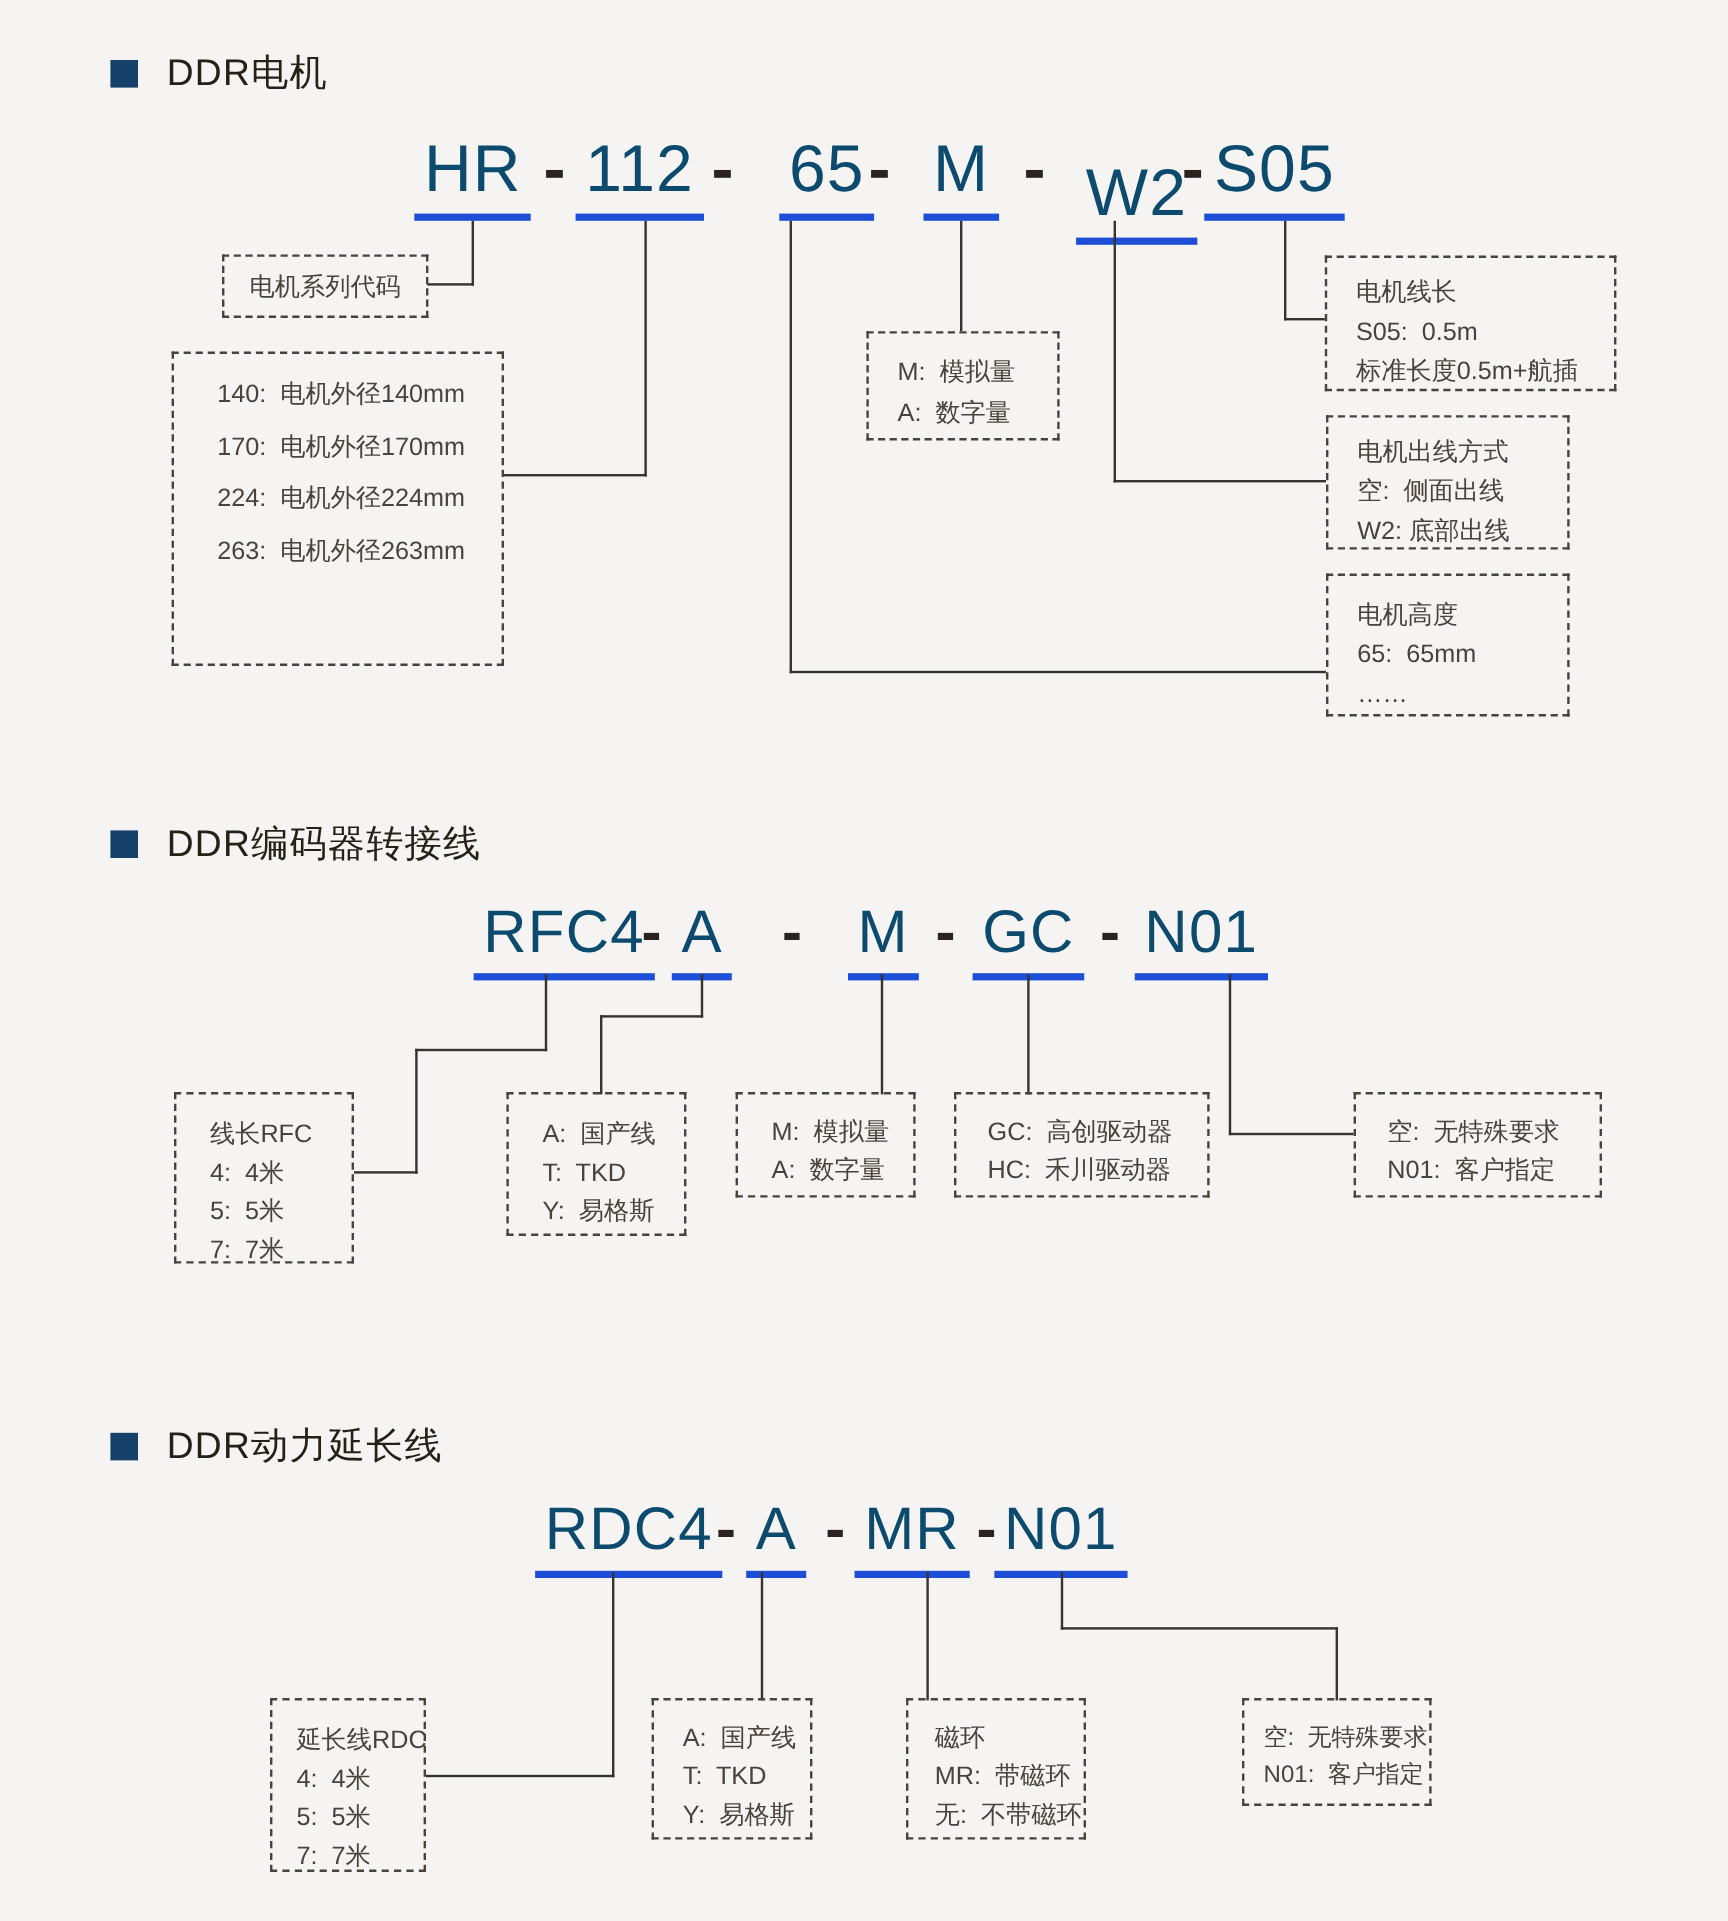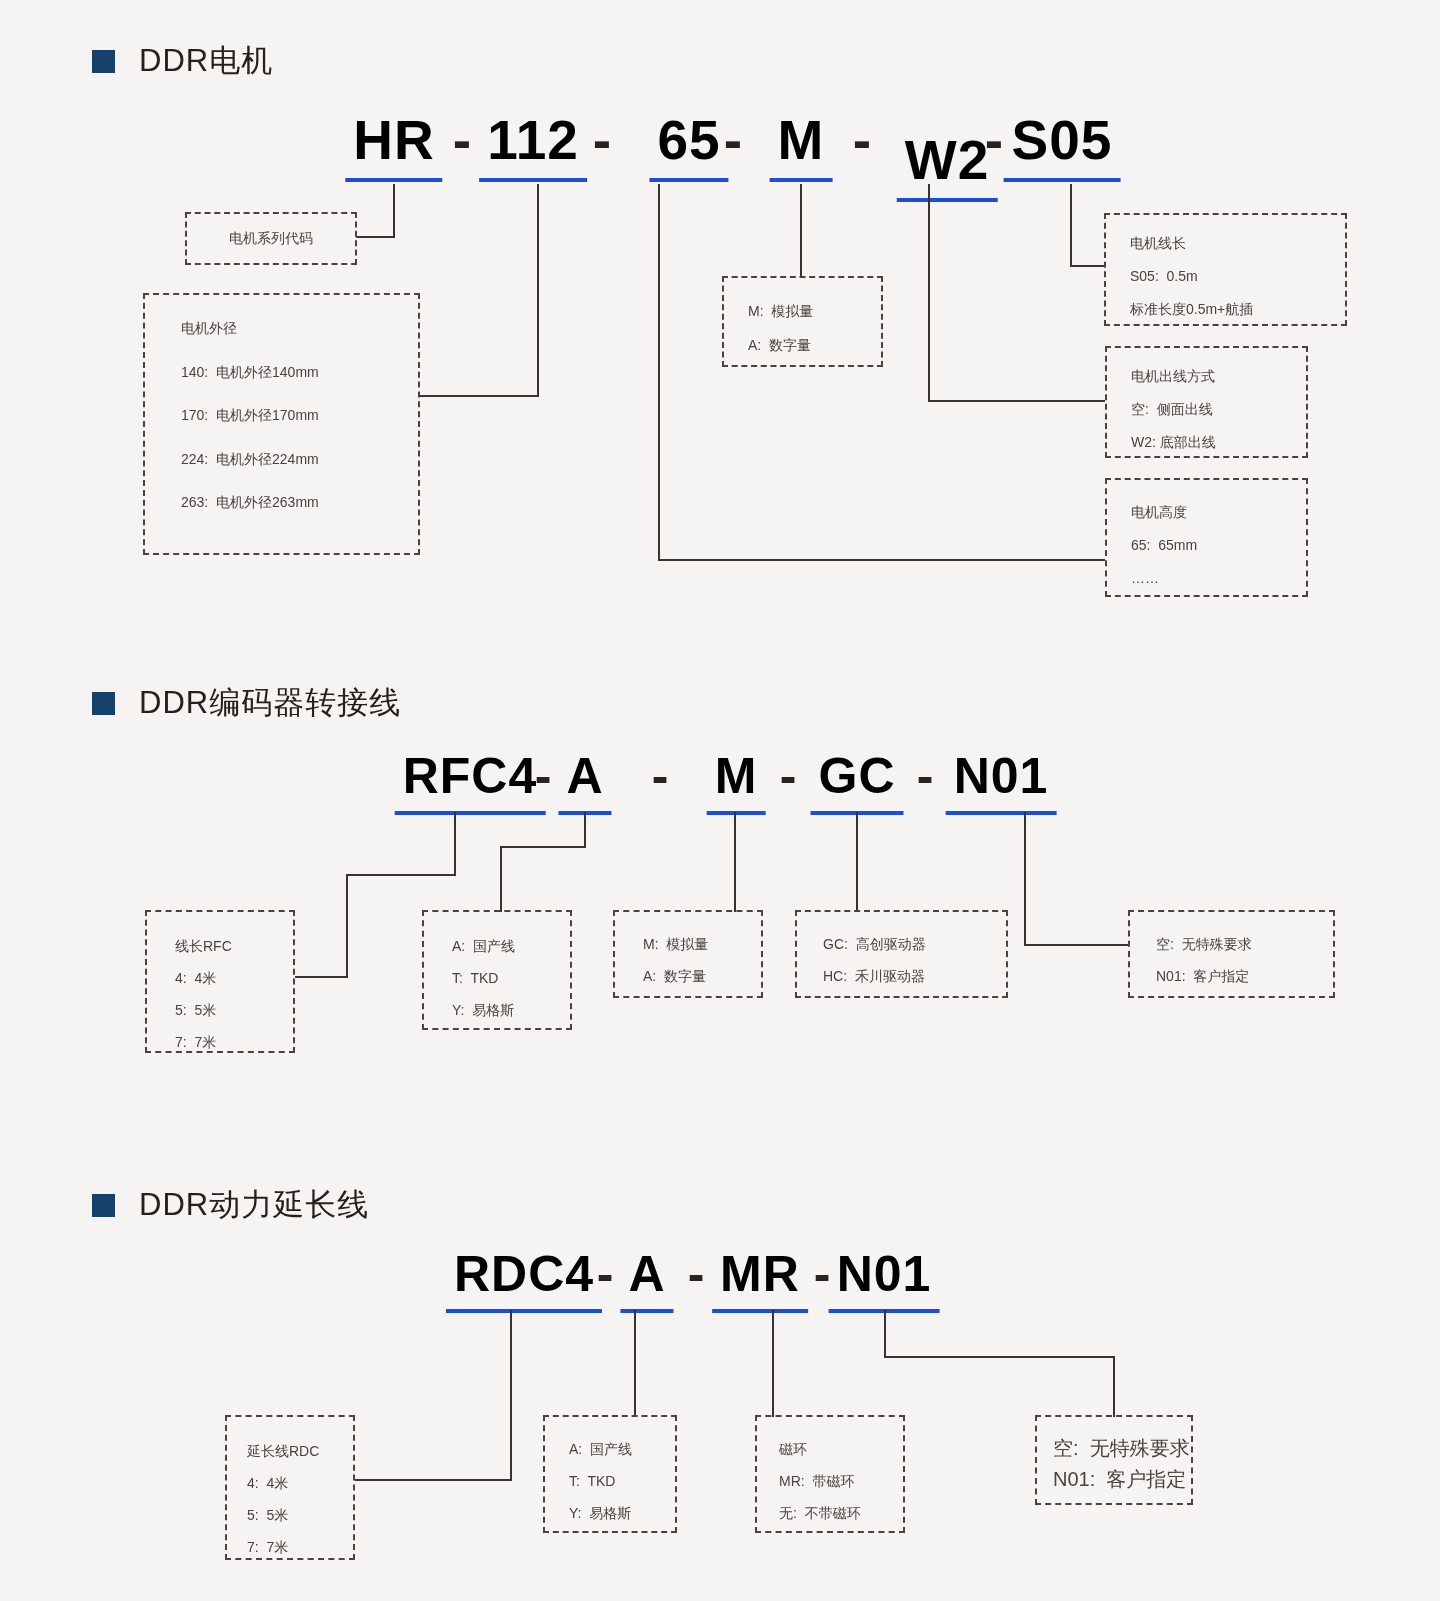--- a/index.html
+++ b/index.html
@@ -9,37 +9,37 @@
     font-family:"Liberation Sans","DejaVu Sans",sans-serif;
     color:#2b2421;
   }
   
   .sec-title{position:absolute;display:flex;align-items:center;gap:24px;}
   .bullet{width:23px;height:23px;background:#16416b;flex:0 0 auto;}
   .sec-title .t{font-size:31px;font-weight:400;color:#262019;letter-spacing:1px;white-space:pre;}
   
   .seg{
     position:absolute;transform:translateX(-50%);
-    font-weight:700;color:#000000;letter-spacing:1px;
-    padding:0 8px 8px 8px;border-bottom:4px solid #1d4ed8;
+    font-weight:400;color:#0c4a6e;letter-spacing:1px;
+    padding:0 8px 8px 8px;border-bottom:6px solid #1d4ed8;
     line-height:1.05;white-space:pre;
   }
   .dash{
     position:absolute;transform:translateX(-50%);
     font-weight:800;color:#2b2320;line-height:1.05;white-space:pre;
   }
   .f1{font-size:55px;}
   .f2{font-size:50px;}
   
   .vl{position:absolute;width:2px;background:#3a332d;}
   .hl{position:absolute;height:2px;background:#3a332d;}
   
   .box{
     position:absolute;border:2px dashed #4a433c;box-sizing:border-box;
-    color:#4a423c;font-size:14px;
+    color:#4a423c;font-size:21px;
   }
   .box .ln{white-space:pre;}
   .center-box{display:flex;align-items:center;justify-content:center;}
 </style>
 </head>
 <body>
 
 <div class="sec-title" style="left:92px;top:40px;">
   <span class="bullet"></span>
   <span class="t">DDR电机</span>
@@ -67,21 +67,20 @@
 <div class="vl" style="left:928px;top:184px;height:218px;"></div>
 <div class="hl" style="left:928px;top:400px;width:177px;"></div>
 <div class="vl" style="left:1070px;top:184px;height:83px;"></div>
 <div class="hl" style="left:1070px;top:265px;width:34px;"></div>
 
 <div class="box center-box" style="left:185px;top:212px;width:172px;height:53px;">
   <div class="ln">电机系列代码</div>
 </div>
 
 <div class="box" style="left:143px;top:293px;width:277px;height:262px;padding:12px 0 0 36px;line-height:43.5px;">
-  <div class="ln">电机外径</div>
   <div class="ln">140:  电机外径140mm</div>
   <div class="ln">170:  电机外径170mm</div>
   <div class="ln">224:  电机外径224mm</div>
   <div class="ln">263:  电机外径263mm</div>
 </div>
 
 <div class="box" style="left:722px;top:276px;width:161px;height:91px;padding:16px 0 0 24px;line-height:34px;">
   <div class="ln">M:  模拟量</div>
   <div class="ln">A:  数字量</div>
 </div>

